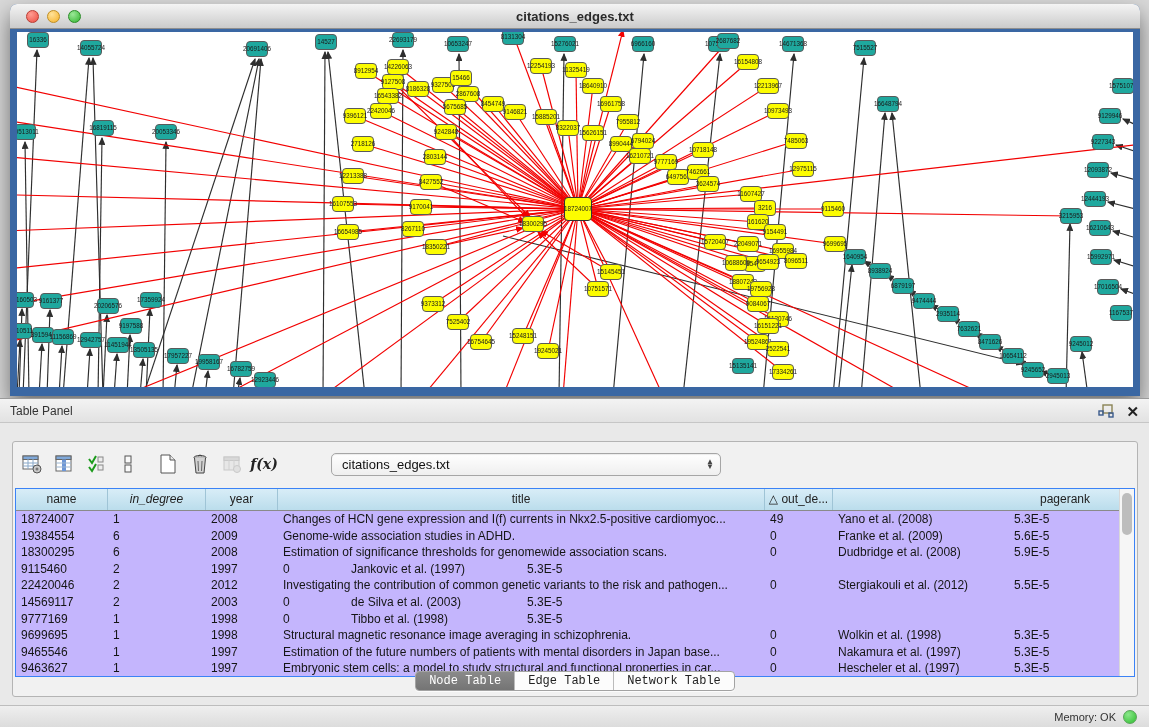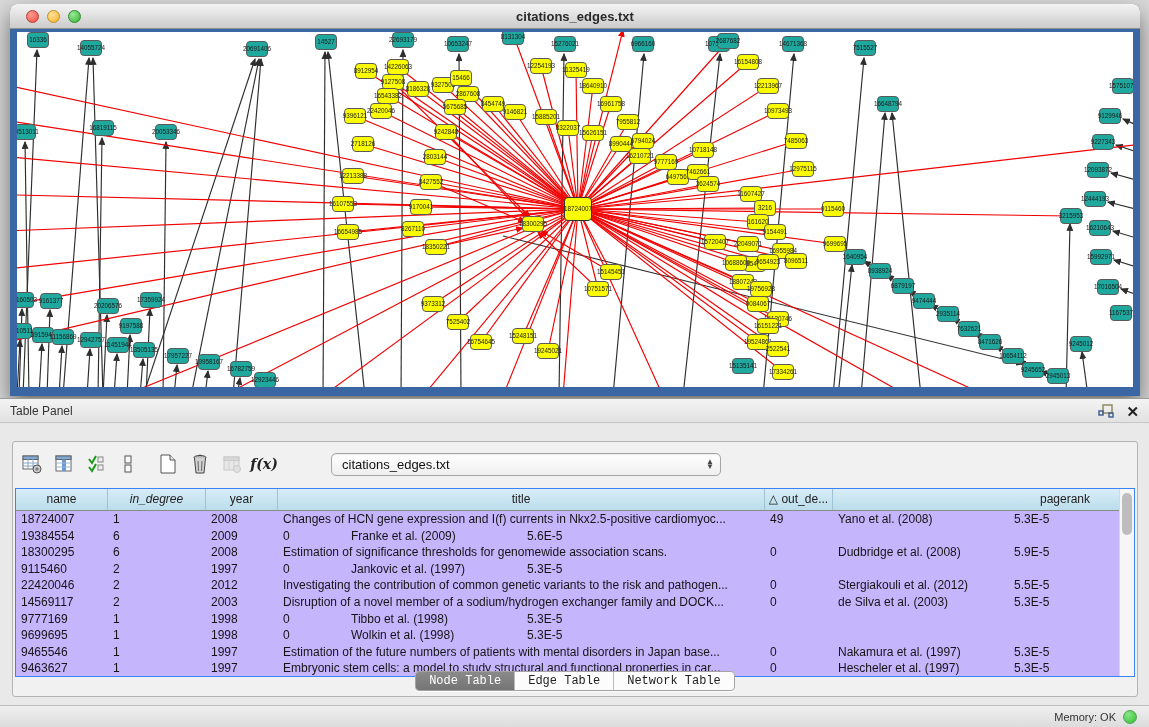--- a/index.html
+++ b/index.html
@@ -894,20 +894,21 @@
               <div class="td" style="width: 72px;">2008</div>
               <div class="td" style="width: 487px;">Changes of HCN gene expression and I(f) currents in Nkx2.5-positive cardiomyoc...</div>
               <div class="td" style="width: 68px;">49</div>
               <div class="td" style="width: 176px;">Yano et al. (2008)</div>
               <div class="td" style="width: 113px;">5.3E-5</div>
             </div>
             <div class="tr">
               <div class="td" style="width: 92px;">19384554</div>
               <div class="td" style="width: 98px;">6</div>
               <div class="td" style="width: 72px;">2009</div>
+              <div class="td" style="width: 487px;">Genome-wide association studies in ADHD.</div>
               <div class="td" style="width: 68px;">0</div>
               <div class="td" style="width: 176px;">Franke et al. (2009)</div>
               <div class="td" style="width: 113px;">5.6E-5</div>
             </div>
             <div class="tr">
               <div class="td" style="width: 92px;">18300295</div>
               <div class="td" style="width: 98px;">6</div>
               <div class="td" style="width: 72px;">2008</div>
               <div class="td" style="width: 487px;">Estimation of significance thresholds for genomewide association scans.</div>
               <div class="td" style="width: 68px;">0</div>
@@ -928,37 +929,37 @@
               <div class="td" style="width: 72px;">2012</div>
               <div class="td" style="width: 487px;">Investigating the contribution of common genetic variants to the risk and pathogen...</div>
               <div class="td" style="width: 68px;">0</div>
               <div class="td" style="width: 176px;">Stergiakouli et al. (2012)</div>
               <div class="td" style="width: 113px;">5.5E-5</div>
             </div>
             <div class="tr">
               <div class="td" style="width: 92px;">14569117</div>
               <div class="td" style="width: 98px;">2</div>
               <div class="td" style="width: 72px;">2003</div>
-              <div class="td" style="width: 487px;">Disruption of a novel member of a sodium/hydrogen exchanger family and DOCK...</div>
               <div class="td" style="width: 68px;">0</div>
               <div class="td" style="width: 176px;">de Silva et al. (2003)</div>
               <div class="td" style="width: 113px;">5.3E-5</div>
             </div>
             <div class="tr">
               <div class="td" style="width: 92px;">9777169</div>
               <div class="td" style="width: 98px;">1</div>
               <div class="td" style="width: 72px;">1998</div>
               <div class="td" style="width: 68px;">0</div>
               <div class="td" style="width: 176px;">Tibbo et al. (1998)</div>
               <div class="td" style="width: 113px;">5.3E-5</div>
             </div>
             <div class="tr">
               <div class="td" style="width: 92px;">9699695</div>
               <div class="td" style="width: 98px;">1</div>
               <div class="td" style="width: 72px;">1998</div>
+              <div class="td" style="width: 487px;">Structural magnetic resonance image averaging in schizophrenia.</div>
               <div class="td" style="width: 68px;">0</div>
               <div class="td" style="width: 176px;">Wolkin et al. (1998)</div>
               <div class="td" style="width: 113px;">5.3E-5</div>
             </div>
             <div class="tr">
               <div class="td" style="width: 92px;">9465546</div>
               <div class="td" style="width: 98px;">1</div>
               <div class="td" style="width: 72px;">1997</div>
               <div class="td" style="width: 487px;">Estimation of the future numbers of patients with mental disorders in Japan base...</div>
               <div class="td" style="width: 68px;">0</div>

